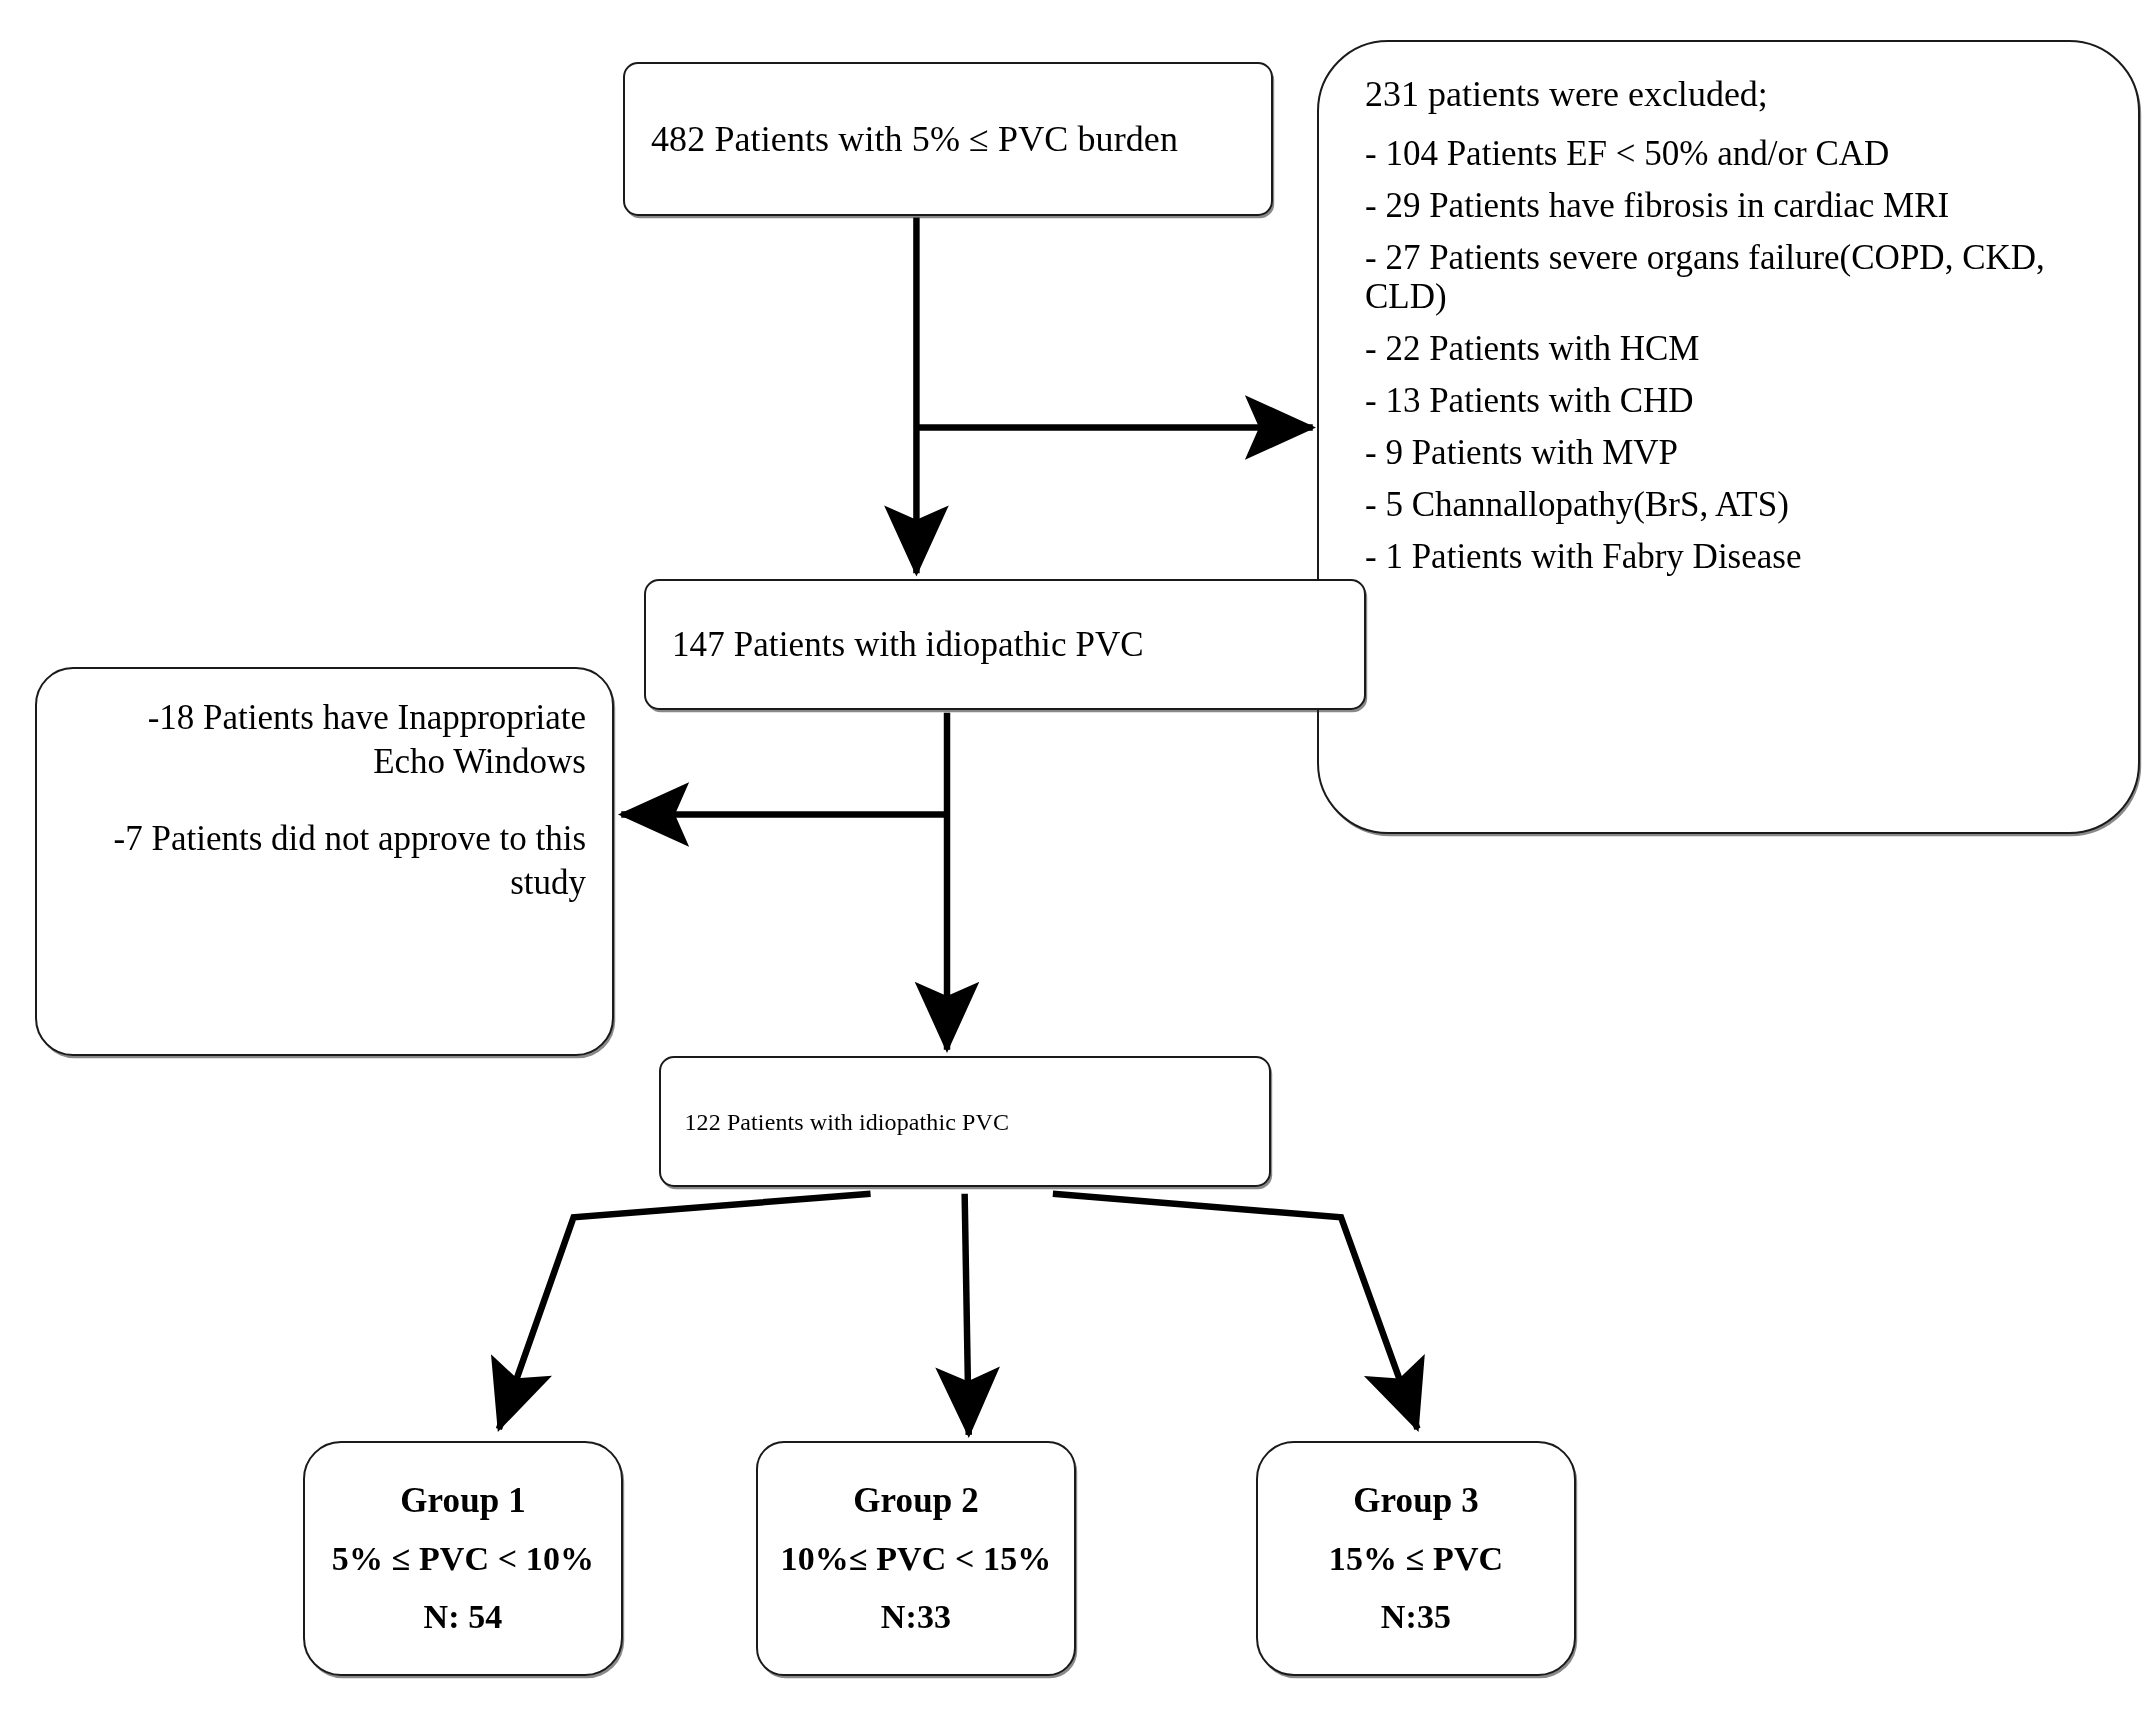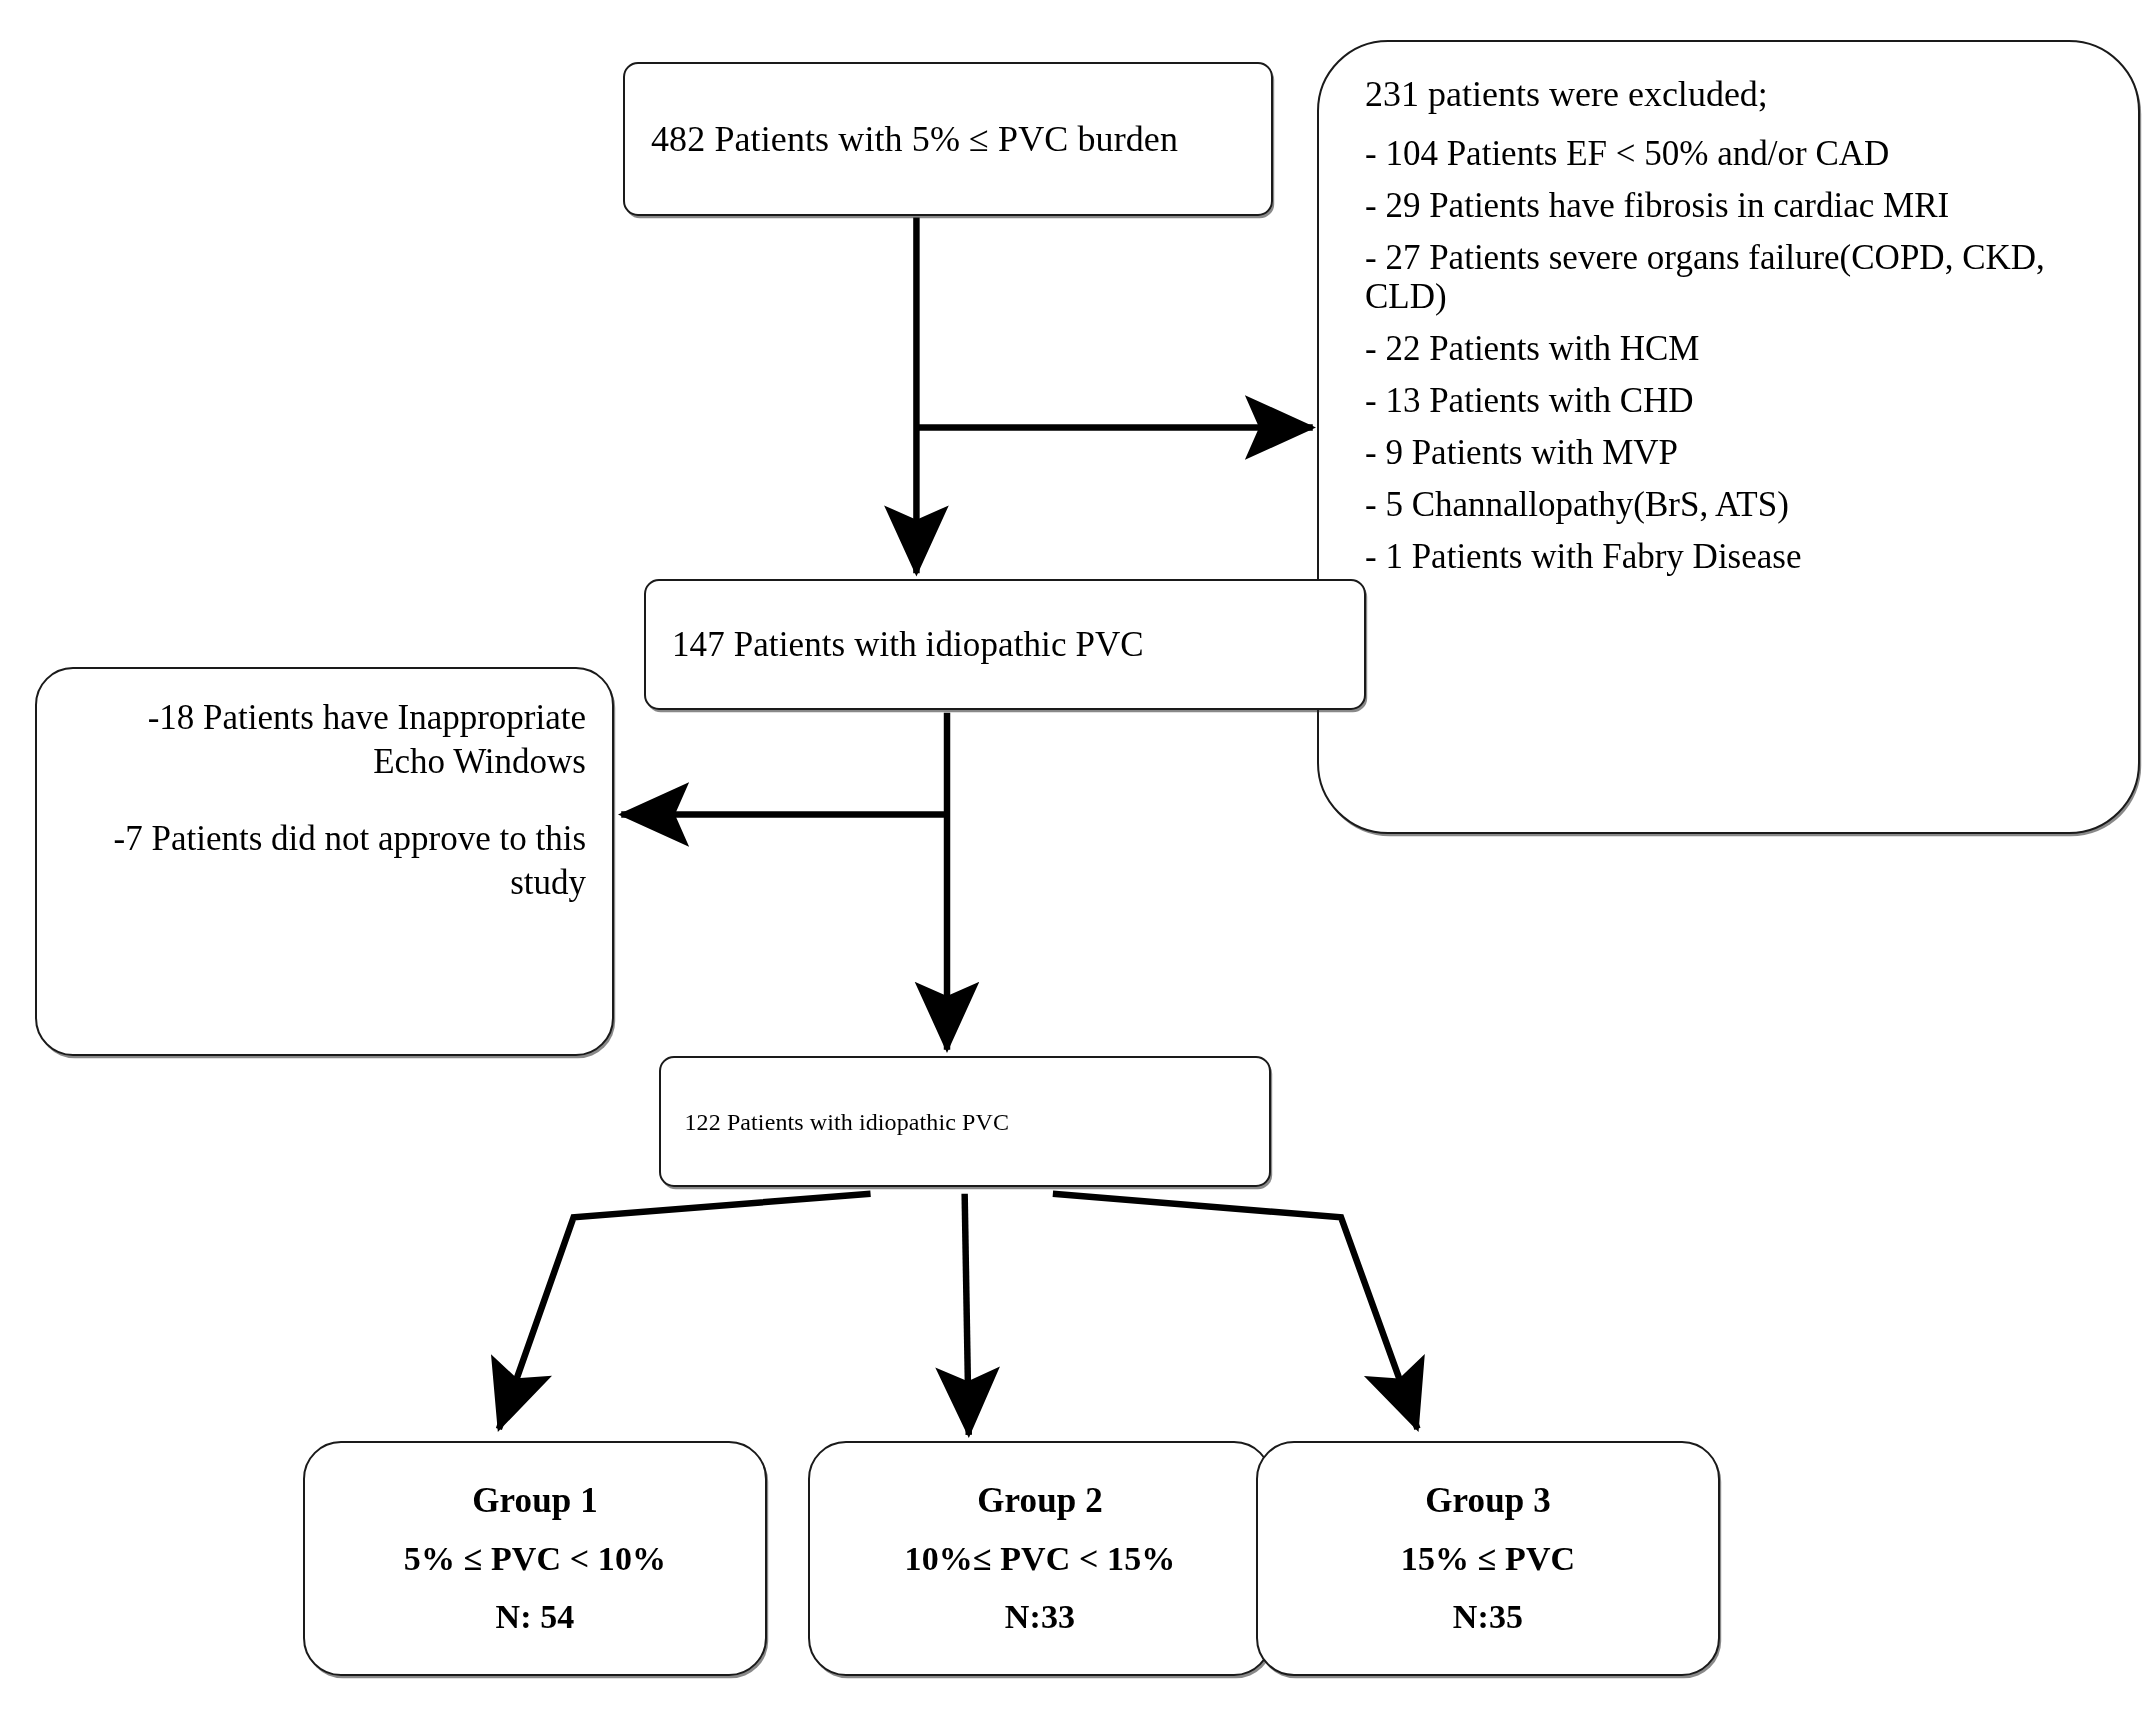--- a/index.html
+++ b/index.html
@@ -64,26 +64,26 @@
                      padding: 27px 26px 23.5px 33px; justify-content: flex-start; text-align: right; }
   #box-dropouts .para { font-size: 35px; line-height: 1.26; white-space: normal; }
   #box-dropouts .gap  { height: 33px; }
 
   
   #box-idio122     { left: 659px; top: 1056px; width: 612px; height: 131px; }
   #box-idio122 .line { font-size: 24px; padding-left: 23.5px; }
 
   
   .group {
-    width: 464px; height: 235px; top: 1441px;
+    width: 320px; height: 235px; top: 1441px;
     align-items: center; justify-content: space-evenly;
     padding: 15.3px 5.9px;
   }
   #box-group1 { left: 303px;  }
-  #box-group2 { left: 808px; }
+  #box-group2 { left: 756px; border-radius: 28px; }
   #box-group3 { left: 1256px; }
   .group .line { font-size: 34px; font-weight: bold; text-align: center; }
   .group .title { font-size: 35px; }
 </style>
 </head>
 <body>
 
 <div id="canvas">
 
   <svg class="edges" viewBox="0 0 3657 2930" xmlns="http://www.w3.org/2000/svg">

